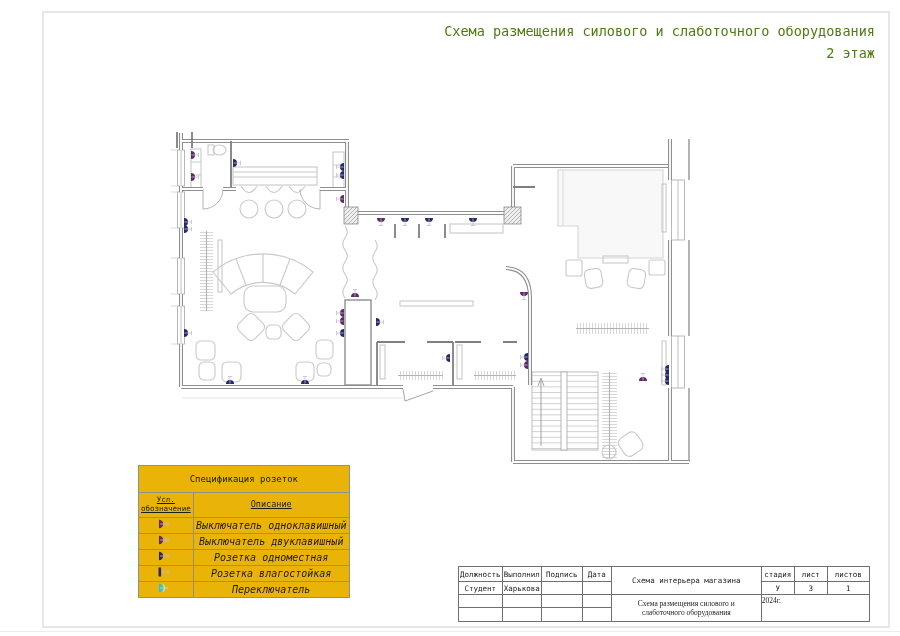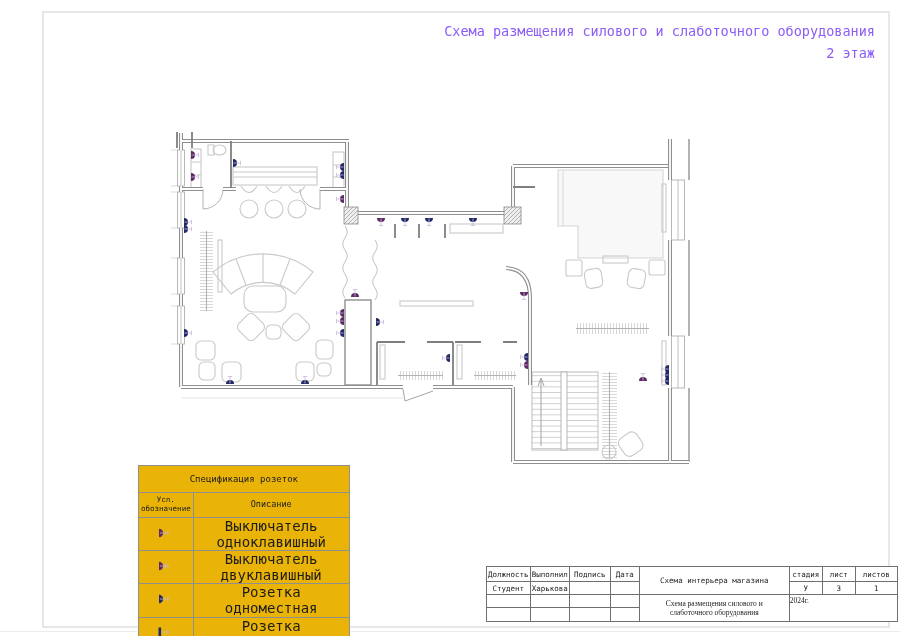--- a/index.html
+++ b/index.html
@@ -3,36 +3,36 @@
 <meta charset="utf-8">
 <style>
   html,body{margin:0;padding:0;background:#ffffff;}
   body{width:900px;height:636px;overflow:hidden;
        font-family:"DejaVu Sans Mono","Liberation Mono",monospace;color:#1c1c1c;}
   .sheet{position:relative;width:900px;height:636px;background:#fff;}
   .frame{position:absolute;left:42px;top:11px;width:844px;height:613px;
          border:2px solid #e7e7e7;}
   .edge-bottom{position:absolute;left:0;top:631px;width:900px;height:1px;background:#ececec;}
   .main-title{position:absolute;top:20px;right:25px;text-align:right;
-              font-size:13.5px;line-height:22px;color:#8b5cf6;}
+              font-size:13.5px;line-height:22px;color:#4d7c0f;}
   .plan-svg{position:absolute;left:0;top:0;}
 
   
   .legend{position:absolute;left:138px;top:465px;}
   .legend table{border-collapse:collapse;background:#eab308;}
   .legend td{border:1px solid #8f8f8f;text-align:center;vertical-align:middle;
              font-size:8.5px;line-height:1.15;padding:0 2px;}
   .legend .t-title{height:26px;font-size:9px;}
-  .legend .t-head{height:24px;font-size:7.5px;}
+  .legend .t-head{height:24px;font-size:7.5px;text-decoration:underline;}
   .legend .t-head2{font-size:8.5px;margin-top:16px;}
   .legend .s-cell{width:50px;height:15px;padding:0;}
-  .legend .d-cell{width:151px;font-size:14px;}
+  .legend .d-cell{width:151px;font-size:10px;font-style:italic;}
 
   
-  .tblock{position:absolute;left:486px;top:566px;}
+  .tblock{position:absolute;left:458px;top:566px;}
   .tblock table{border-collapse:collapse;table-layout:fixed;background:#fff;}
   .tblock td{border:1px solid #6f6f6f;font-size:7.5px;text-align:center;
              vertical-align:middle;padding:0 1px;overflow:hidden;line-height:1.2;}
   .tblock .r1{height:15px;}.tblock .r2{height:13px;margin-left:44px;}
   .tblock .r3{height:13px;font-family:Liberation Serif, serif;}.tblock .r4{height:14px;}
   .tblock .year-cell{vertical-align:top;text-align:left;padding:1px 3px 0 0;}
 </style>
 </head>
 <body>
 

